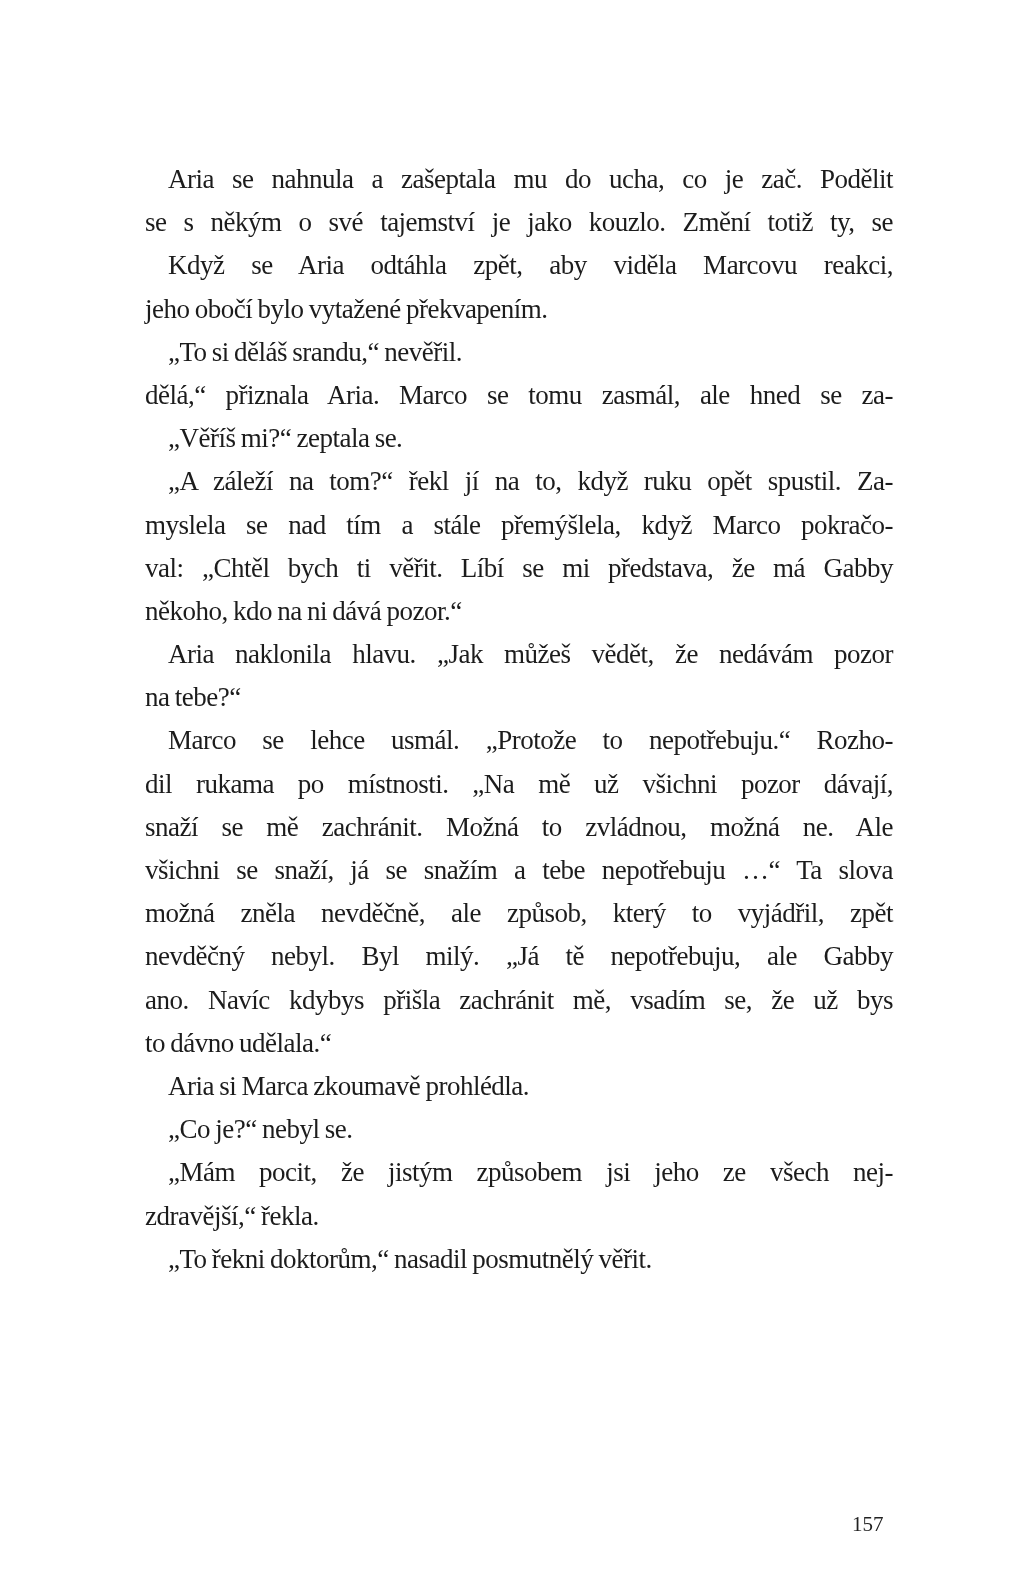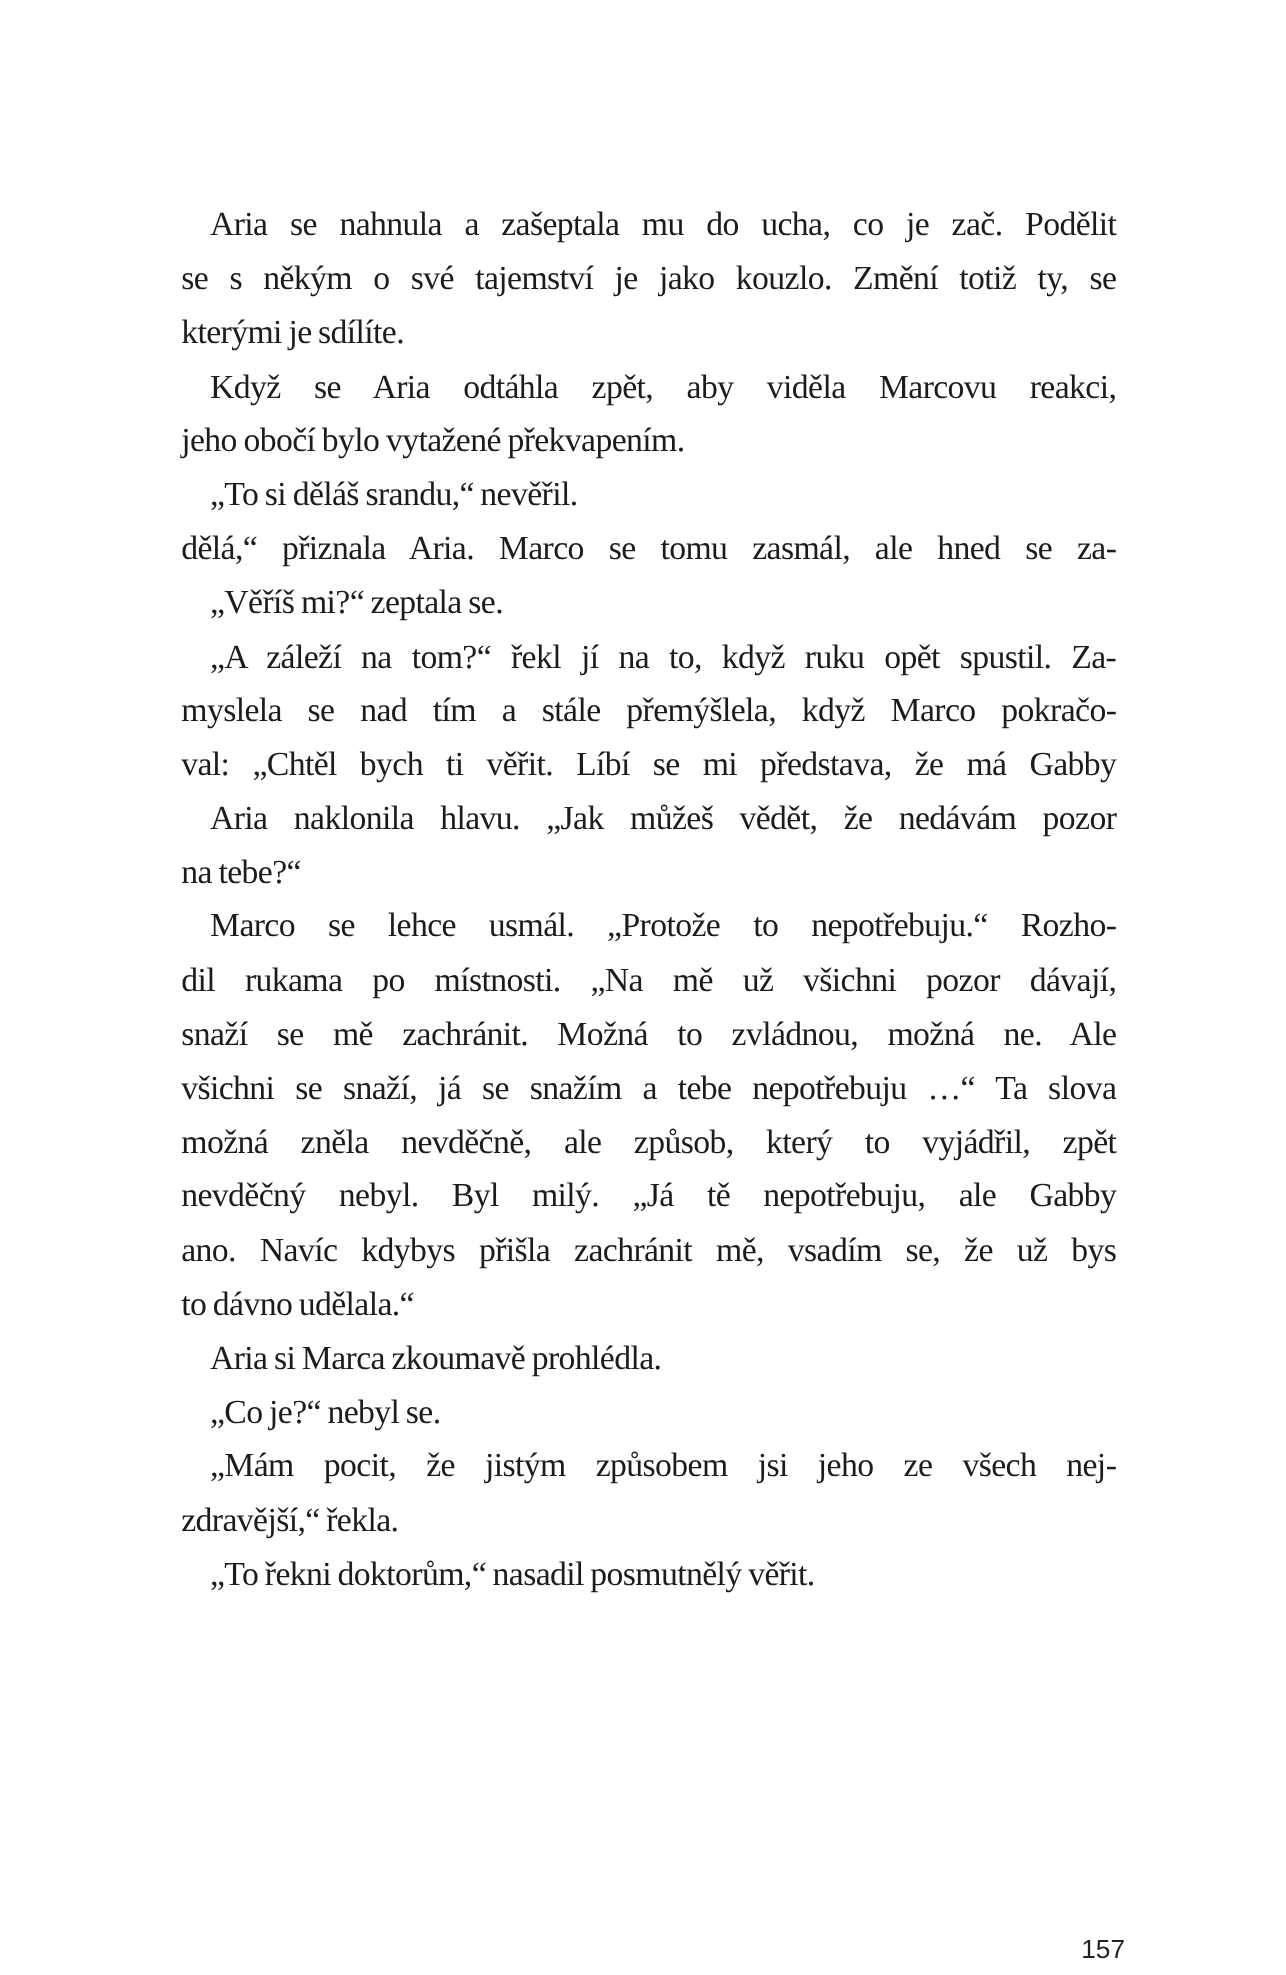--- a/index.html
+++ b/index.html
@@ -44,45 +44,45 @@
   }
   .line.last {
     text-align-last: left;
   }
   .line.indent {
     padding-left: 23px;
   }
   .page-number {
     position: absolute;
     left: 852px;
-    top: 1548px;
+    top: 1512px;
     width: 48px;
-    text-align: right;
-    font-family: Liberation Sans, sans-serif;
+    text-align: left;
+    font-family: Liberation Serif, serif;
     font-size: 21px;
     line-height: 24px;
     color: #222222;
   }
 </style>
 </head>
 <body>
 
 <div class="page">
   <div class="text-block">
     <span class="line indent">Aria se nahnula a zašeptala mu do ucha, co je zač. Podělit</span>
     <span class="line">se s někým o své tajemství je jako kouzlo. Změní totiž ty, se</span>
-    <span class="line last">kterými je sdílíte.</span>
     <span class="line indent">Když se Aria odtáhla zpět, aby viděla Marcovu reakci,</span>
     <span class="line last">jeho obočí bylo vytažené překvapením.</span>
     <span class="line indent last">„To si děláš srandu,“ nevěřil.</span>
     <span class="line">dělá,“ přiznala Aria. Marco se tomu zasmál, ale hned se za-</span>
     <span class="line indent last">„Věříš mi?“ zeptala se.</span>
     <span class="line indent">„A záleží na tom?“ řekl jí na to, když ruku opět spustil. Za-</span>
     <span class="line">myslela se nad tím a stále přemýšlela, když Marco pokračo-</span>
     <span class="line">val: „Chtěl bych ti věřit. Líbí se mi představa, že má Gabby</span>
+    <span class="line last">někoho, kdo na ni dává pozor.“</span>
     <span class="line indent">Aria naklonila hlavu. „Jak můžeš vědět, že nedávám pozor</span>
     <span class="line last">na tebe?“</span>
     <span class="line indent">Marco se lehce usmál. „Protože to nepotřebuju.“ Rozho-</span>
     <span class="line">dil rukama po místnosti. „Na mě už všichni pozor dávají,</span>
     <span class="line">snaží se mě zachránit. Možná to zvládnou, možná ne. Ale</span>
     <span class="line">všichni se snaží, já se snažím a tebe nepotřebuju …“ Ta slova</span>
     <span class="line">možná zněla nevděčně, ale způsob, který to vyjádřil, zpět</span>
     <span class="line">nevděčný nebyl. Byl milý. „Já tě nepotřebuju, ale Gabby</span>
     <span class="line">ano. Navíc kdybys přišla zachránit mě, vsadím se, že už bys</span>
     <span class="line last">to dávno udělala.“</span>

